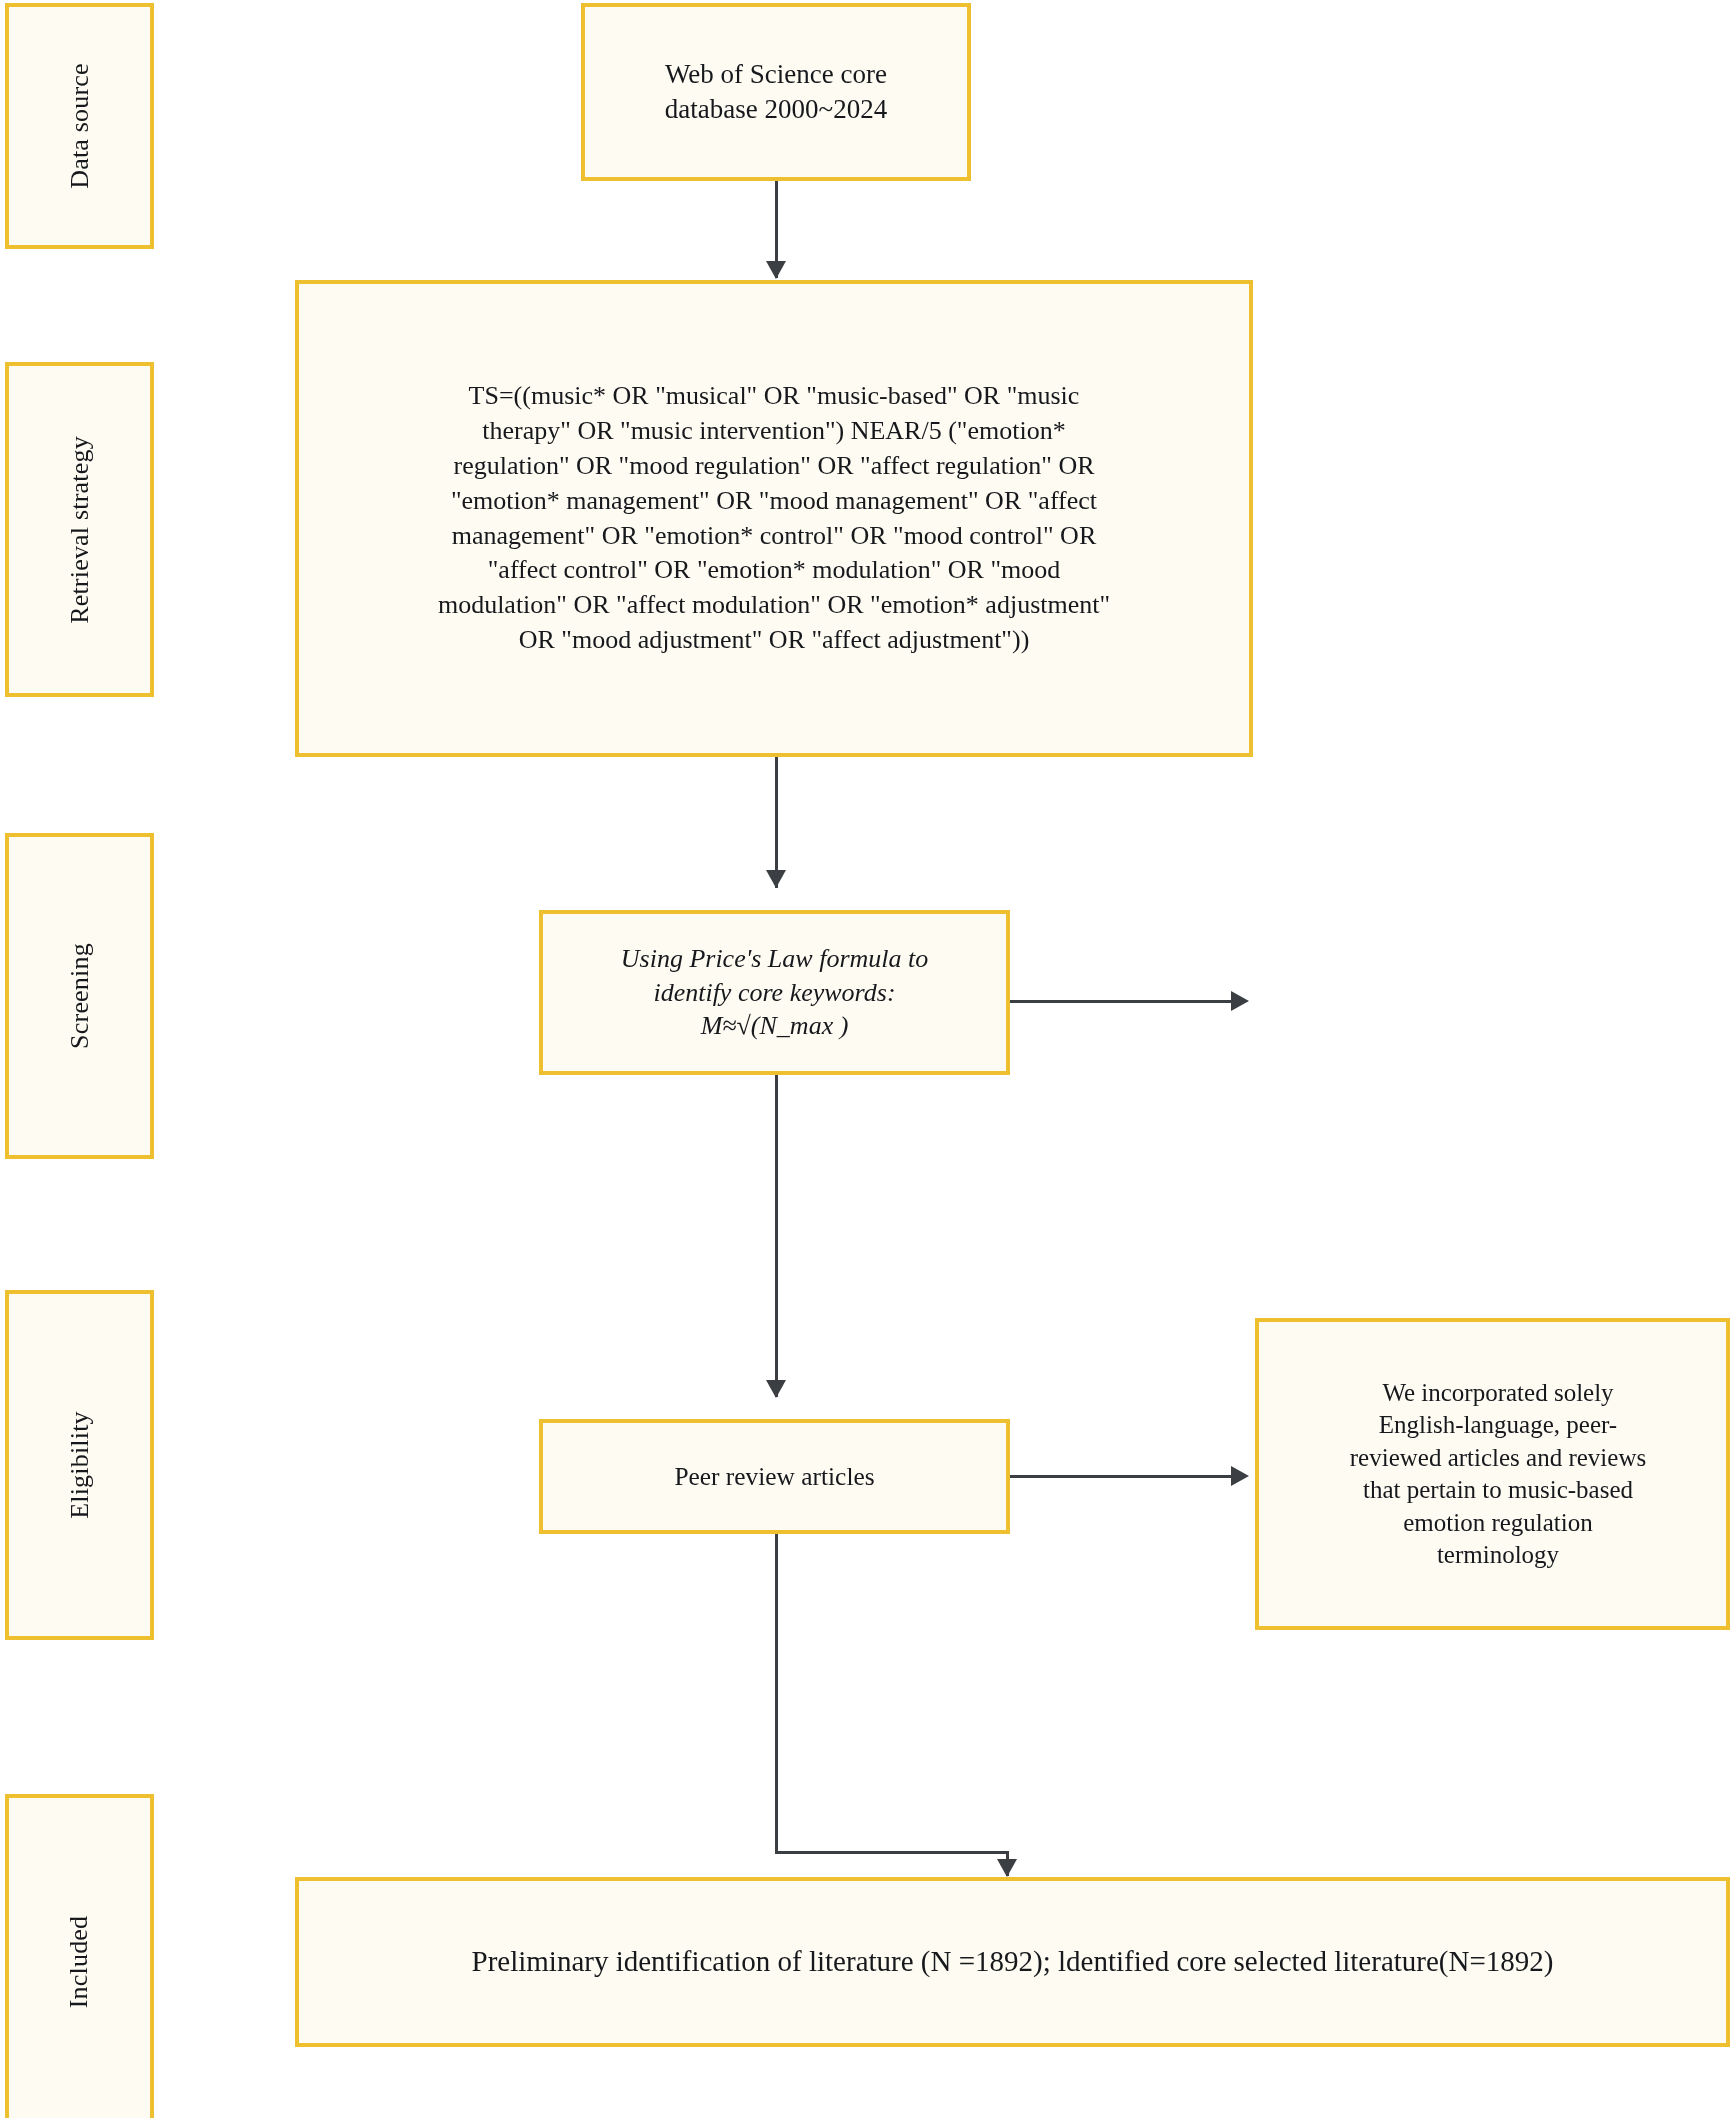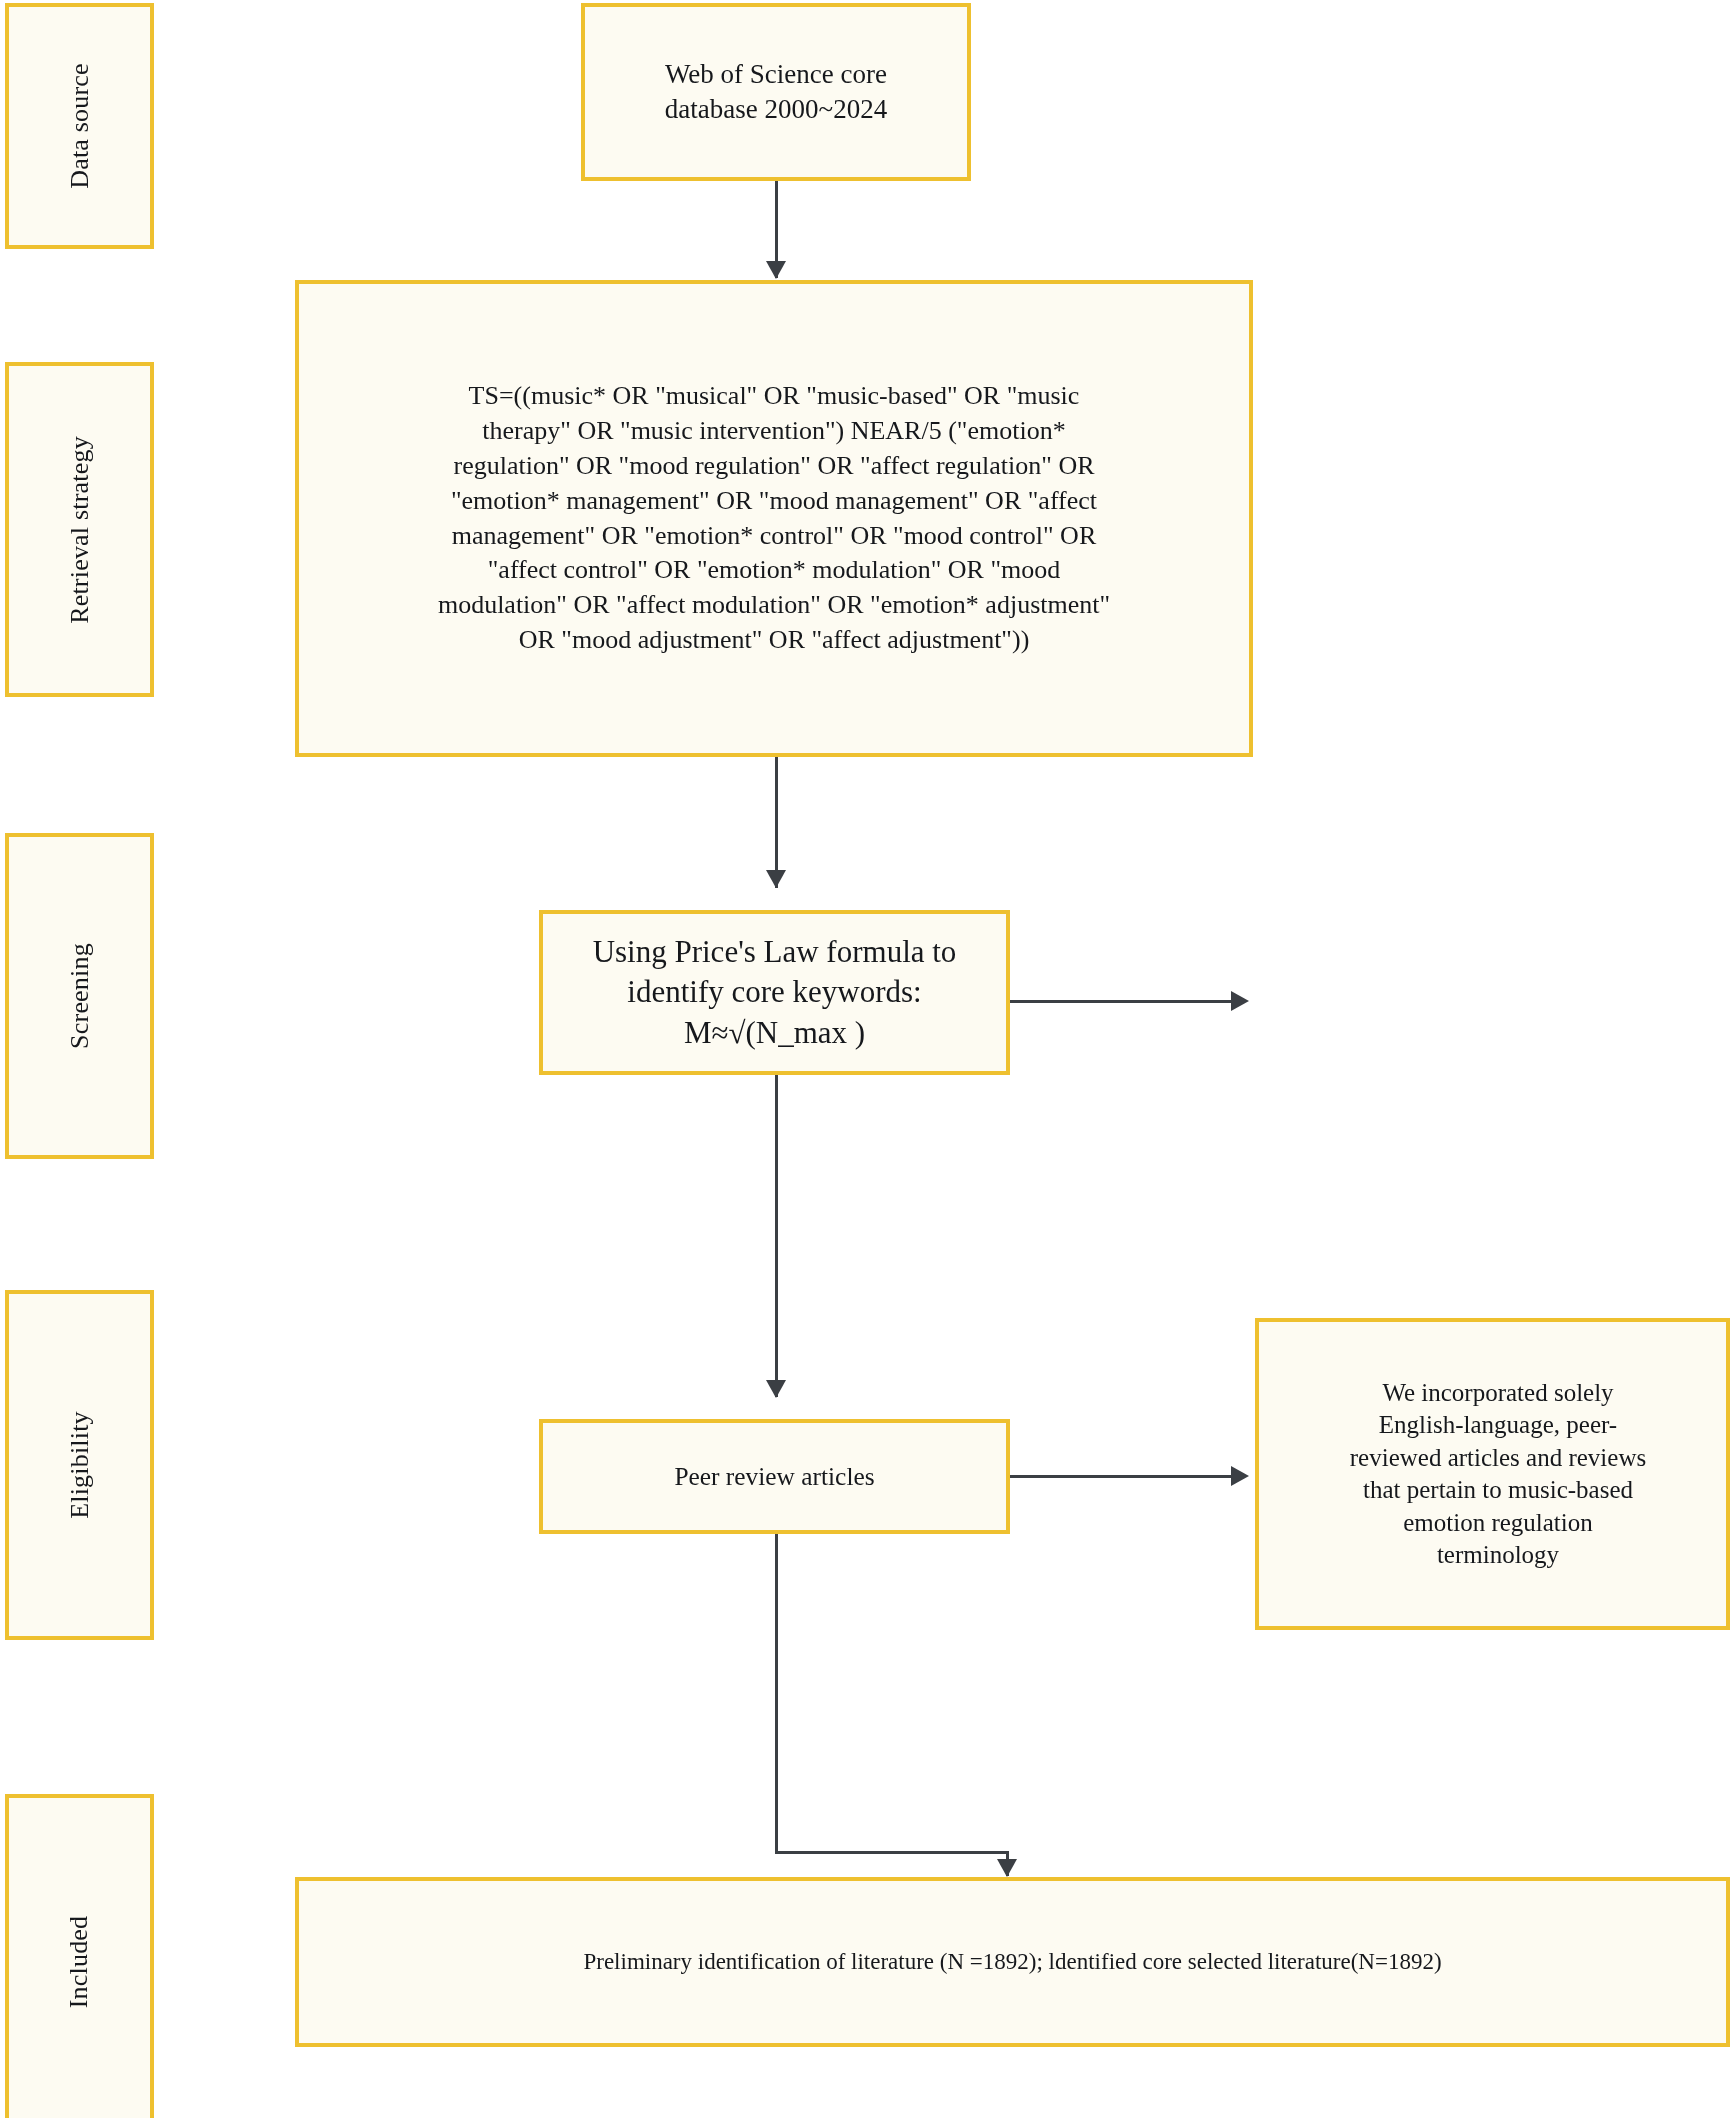--- a/index.html
+++ b/index.html
@@ -72,25 +72,25 @@
   .arrow-right {
     position: absolute;
     width: 0; height: 0;
     border-top: 10.6px solid transparent;
     border-bottom: 10.6px solid transparent;
     border-left: 18.6px solid #3b3f44;
   }
   
   #box-source  .txt { font-size: 27px; }
   #box-query   .txt { font-size: 26px; line-height: 1.34; padding: 0 12.7px; }
-  #box-price   .txt { font-size: 31px; }
+  #box-price   .txt { font-size: 26px; font-style: italic; }
   #box-nmax    .txt { font-size: 25px; }
   #box-peer    .txt { font-size: 25.4px; }
   #box-criteria .txt { font-size: 25px; }
-  #box-included .txt { font-size: 23px; }
+  #box-included .txt { font-size: 29px; }
 </style>
 </head>
 <body>
 
 <div id="canvas">
 
   <div class="stage" id="stage-data-source" style="left:5.1px; top:3.4px; width:149px; height:246px;">
     <span class="vtxt">Data source</span>
   </div>
 

